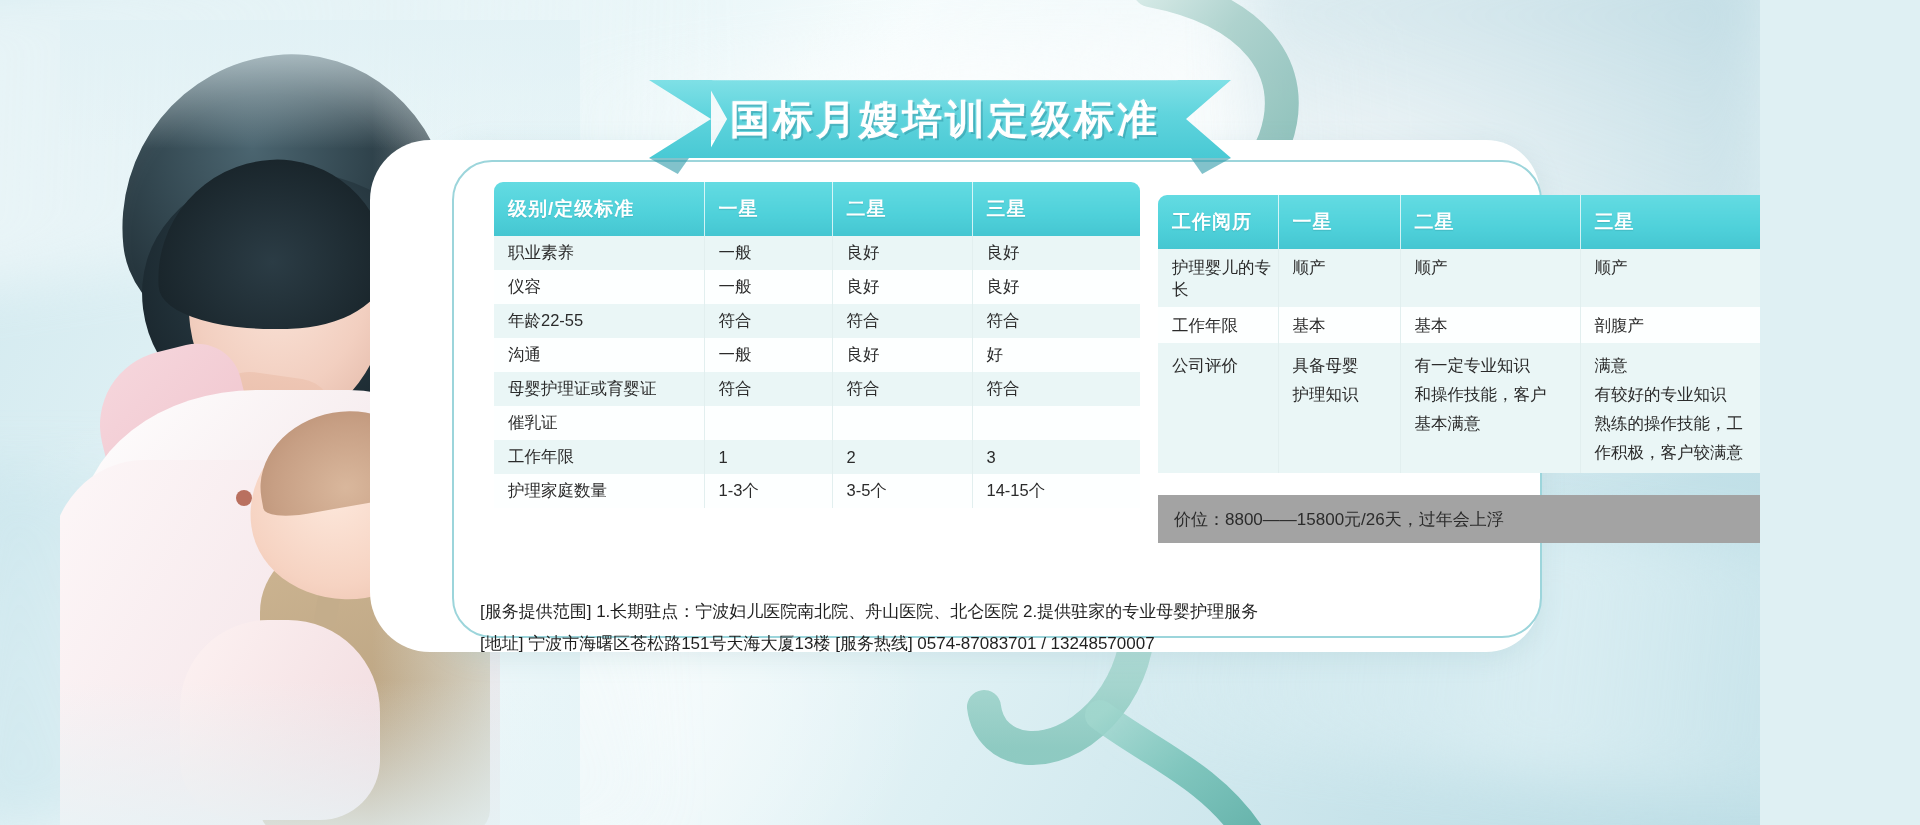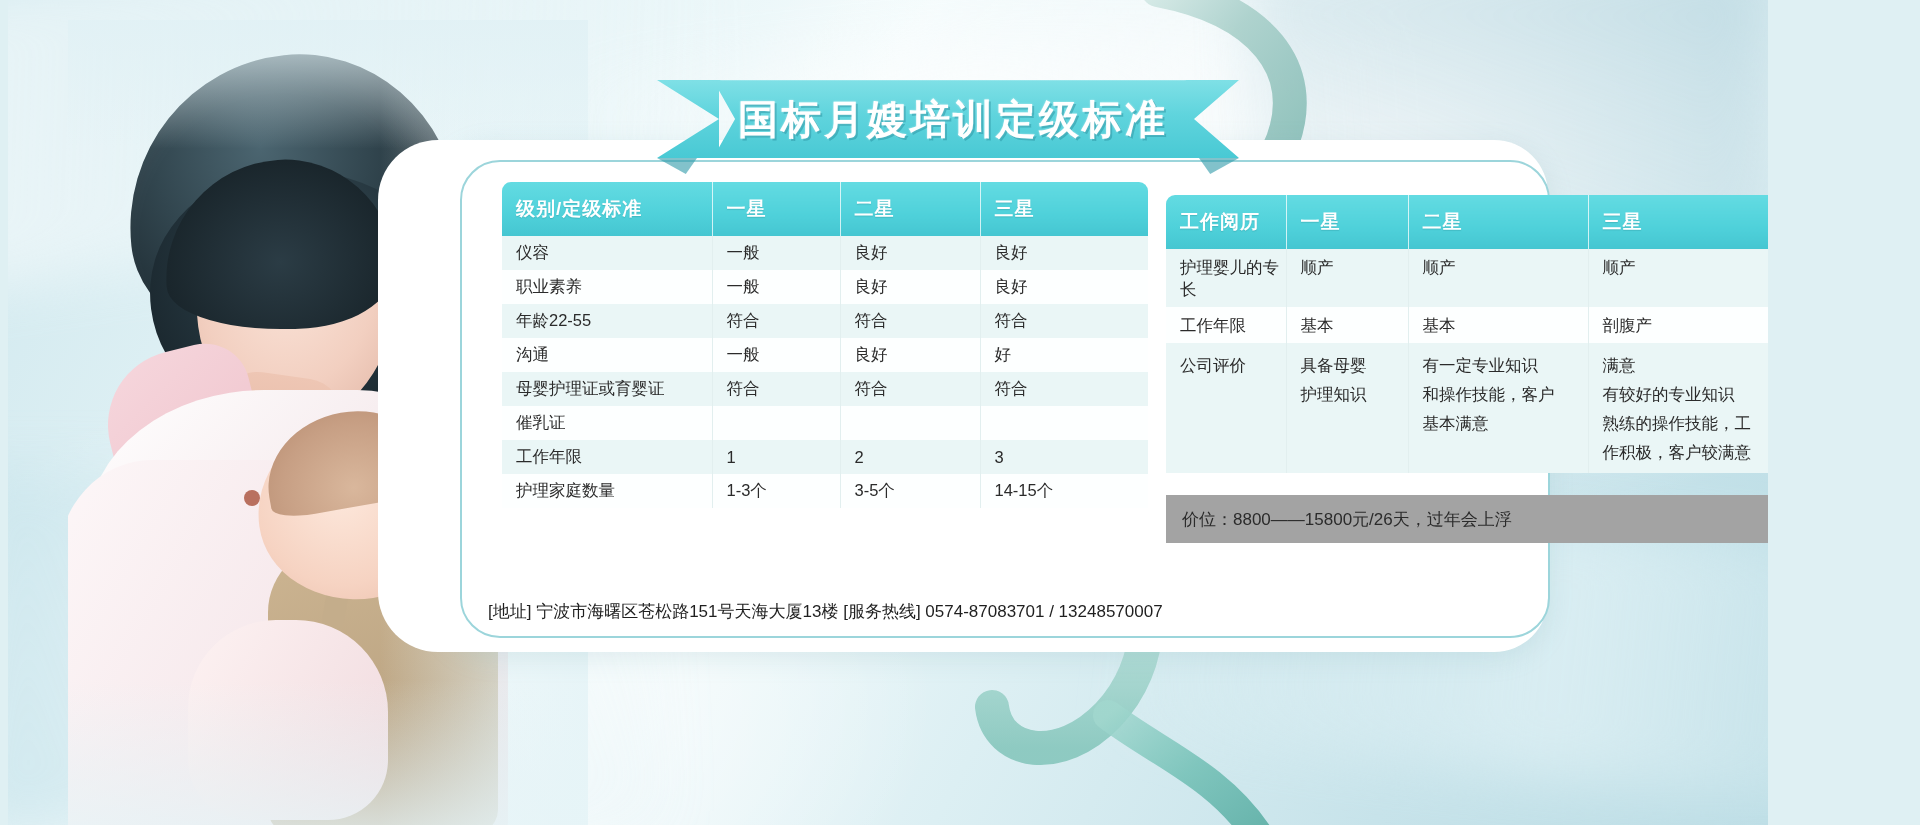--- a/index.html
+++ b/index.html
@@ -1,21 +1,21 @@
 <!DOCTYPE html>
 <html><head>
 <meta charset="utf-8">
 <style>
   html,body{margin:0;padding:0;}
   body{
     width:1920px;height:825px;overflow:hidden;
     font-family:"Liberation Sans","DejaVu Sans",sans-serif;
     background:#dff0f3;
   }
-  .stage{position:relative;width:1760px;height:825px;overflow:hidden;margin-left:8px;}
+  .stage{position:relative;width:1760px;height:825px;overflow:hidden;}
 
   
   .bg{position:absolute;inset:0;
     background:
       radial-gradient(1200px 700px at 78% 18%, #ffffff 0%, rgba(255,255,255,0) 55%),
       radial-gradient(900px 560px at 22% 85%, #ffffff 0%, rgba(255,255,255,0) 60%),
       linear-gradient(118deg,#cfe8ee 0%,#e4f3f6 24%,#f3fbfc 42%,#dceff3 62%,#c7e3ea 82%,#bcdde5 100%);
   }
   .bg-streak{position:absolute;filter:blur(28px);opacity:.55;}
   .s1{left:-80px;top:-60px;width:820px;height:300px;background:linear-gradient(100deg,#ffffff,rgba(255,255,255,0));transform:rotate(-8deg);}
@@ -245,27 +245,27 @@
     <thead>
       <tr>
         <th>级别/定级标准</th>
         <th>一星</th>
         <th>二星</th>
         <th>三星</th>
       </tr>
     </thead>
     <tbody id="left-body">
         <tr>
+          <td>职业素养</td>
+          <td>一般</td>
+          <td>良好</td>
+          <td>良好</td>
+        </tr>
+        <tr>
           <td>仪容</td>
-          <td>一般</td>
-          <td>良好</td>
-          <td>良好</td>
-        </tr>
-        <tr>
-          <td>职业素养</td>
           <td>一般</td>
           <td>良好</td>
           <td>良好</td>
         </tr>
         <tr>
           <td>年龄22-55</td>
           <td>符合</td>
           <td>符合</td>
           <td>符合</td>
         </tr>
@@ -351,16 +351,17 @@
           </td>
         </tr>
       </tbody>
   </table>
 
   <div class="price">
     <span>价位：8800——15800元/26天，过年会上浮</span>
   </div>
 
   <div class="foot">
+    <div>[服务提供范围] 1.长期驻点：宁波妇儿医院南北院、舟山医院、北仑医院  2.提供驻家的专业母婴护理服务</div>
     <div>[地址] 宁波市海曙区苍松路151号天海大厦13楼    [服务热线] 0574-87083701 /  13248570007</div>
   </div>
 
 </div>
 
 </body></html>

